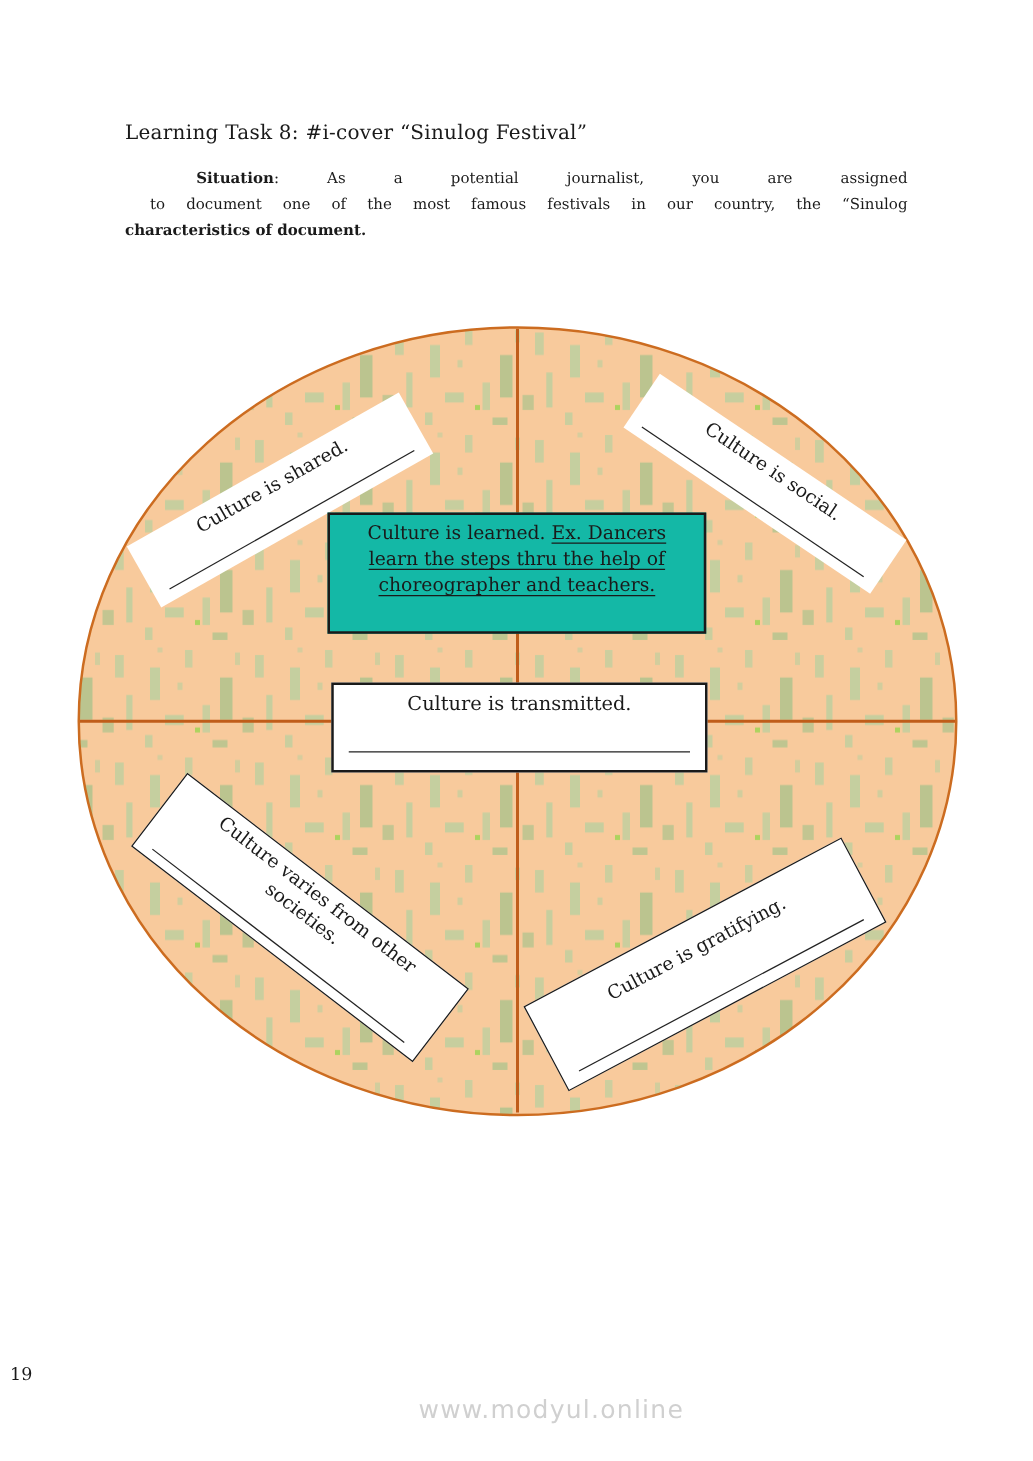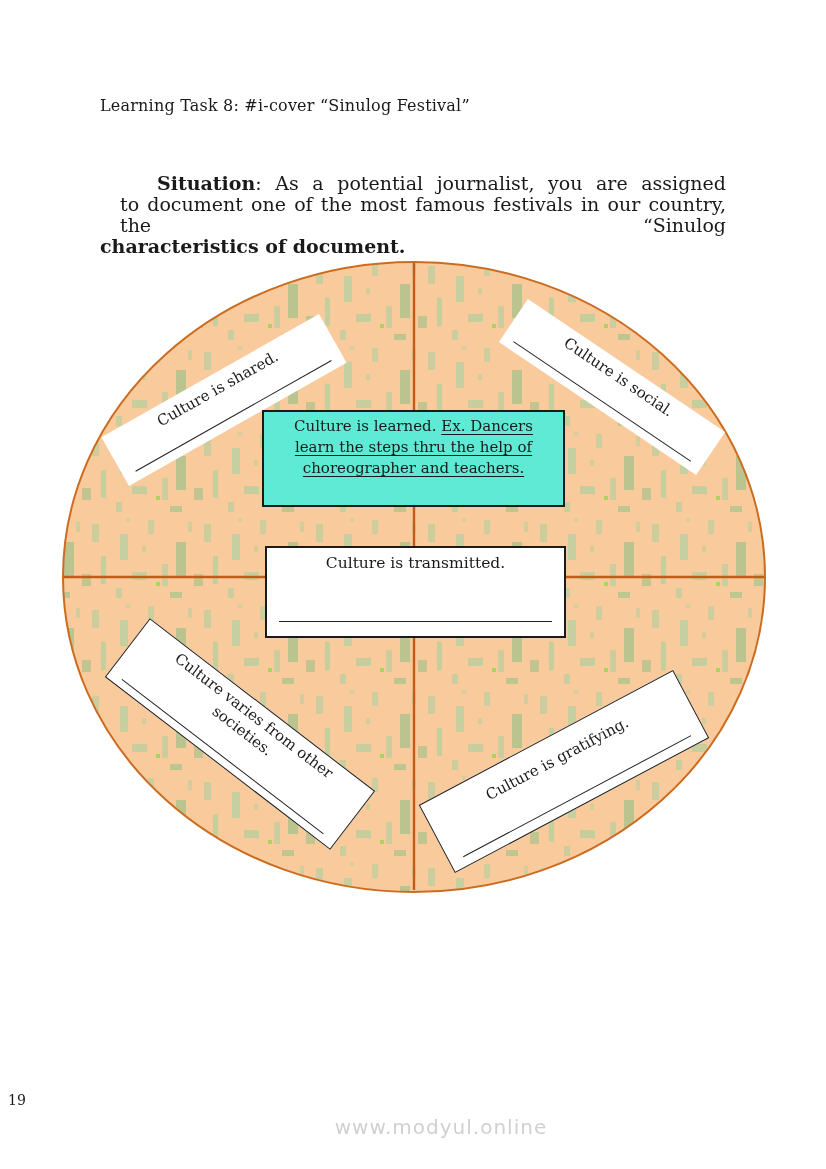--- a/index.html
+++ b/index.html
@@ -5,21 +5,21 @@
   html,body { margin:0; padding:0; background:#ffffff; }
   .page {
     position:relative; width:826px; height:1169px; background:#ffffff;
     overflow:hidden; font-family:"DejaVu Serif", serif; color:#1a1a1a;
   }
   
   .title {
     position:absolute; left:100px; top:96px; width:640px;
     font-size:16px; font-weight:normal; letter-spacing:.2px; margin:0;
   }
-  .para { position:absolute; left:100px; top:132px; width:626px; font-size:19px; line-height:21px;margin-top:41px; }
+  .para { position:absolute; left:100px; top:132px; width:626px; font-size:12px; line-height:21px; }
   .pline { white-space:normal; }
   .just { text-align:justify; text-align-last:justify; }
   .ind1 { padding-left:57px; }
   .ind2 { padding-left:20px; }
   .b { font-weight:bold; }
   
   .circle-svg { position:absolute; left:0; top:0; }
   .strip { position:absolute; background:#ffffff; }
   .bordered { border:1.5px solid #1a1a1a; box-sizing:border-box; }
   .strip-txt { font-size:15px; text-align:center; line-height:19px; }
@@ -38,26 +38,26 @@
   .strip-varies .strip-txt { padding-top:4px; }
   .strip-varies .strip-txt span { display:block; width:215px; margin:0 auto; }
   .strip-varies .answer-line { left:5%; width:90%; bottom:7px; }
   
   .strip-grat { left:420px; top:733px; width:288px; height:77px; transform:rotate(-28deg); }
   .strip-grat .strip-txt { padding-top:14px; }
   .strip-grat .answer-line { left:5%; width:90%; bottom:9px; }
   
   .box-learned {
     position:absolute; left:262px; top:410px; width:303px; height:97px;
-    background:#5eead4; border:2px solid #1a1a1a; box-sizing:border-box; text-align:center;
+    background:#14b8a6; border:2px solid #1a1a1a; box-sizing:border-box; text-align:center;
   }
   .box-learned .inner { width:272px; margin:4px auto 0; font-size:15px; line-height:21px; }
   .learned-example { text-decoration:underline; text-underline-offset:3px; text-decoration-thickness:1px; }
   .box-transmitted {
-    position:absolute; left:265px; top:546px; width:301px; height:92px;
+    position:absolute; left:265px; top:546px; width:301px; height:72px;
     background:#fff; border:2px solid #1a1a1a; box-sizing:border-box; text-align:center;
   }
   .box-transmitted .strip-txt { padding-top:6px; font-size:15.5px; }
   .box-transmitted .answer-line { left:4%; width:92%; bottom:14px; }
   
   .page-number { position:absolute; left:8px; top:1092px; width:826px; text-align:left; font-size:14px; }
   .watermark {
     position:absolute; left:0; top:1115px; width:826px; text-align:center;
     font-family:"DejaVu Sans", sans-serif; font-size:20px; color:#d0d0d0; letter-spacing:1px;padding-left:28px;
   }

